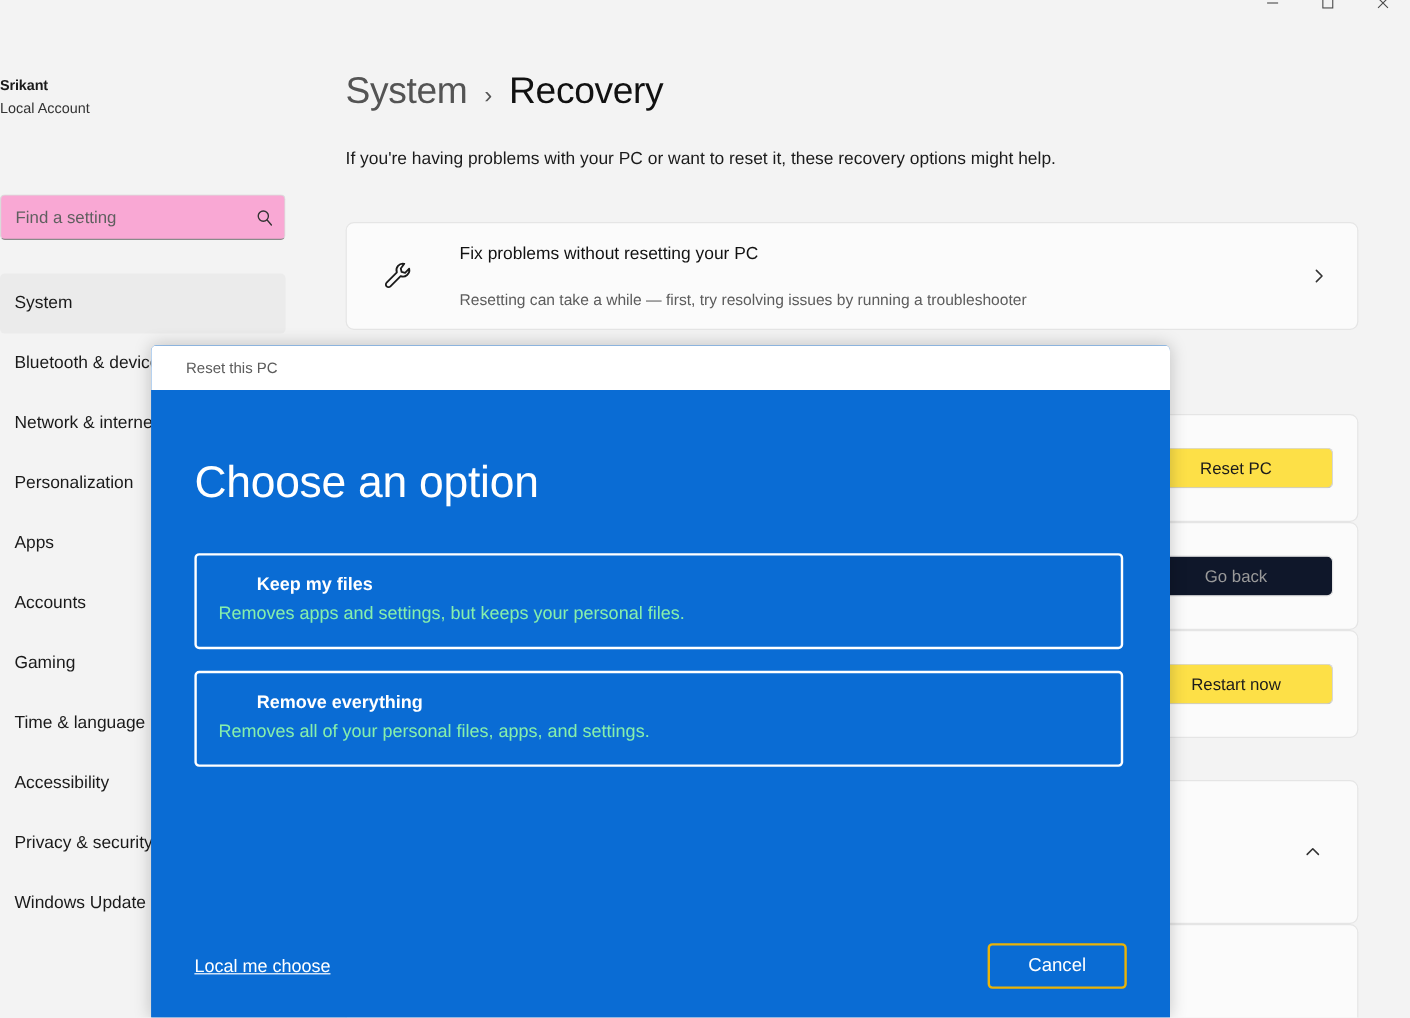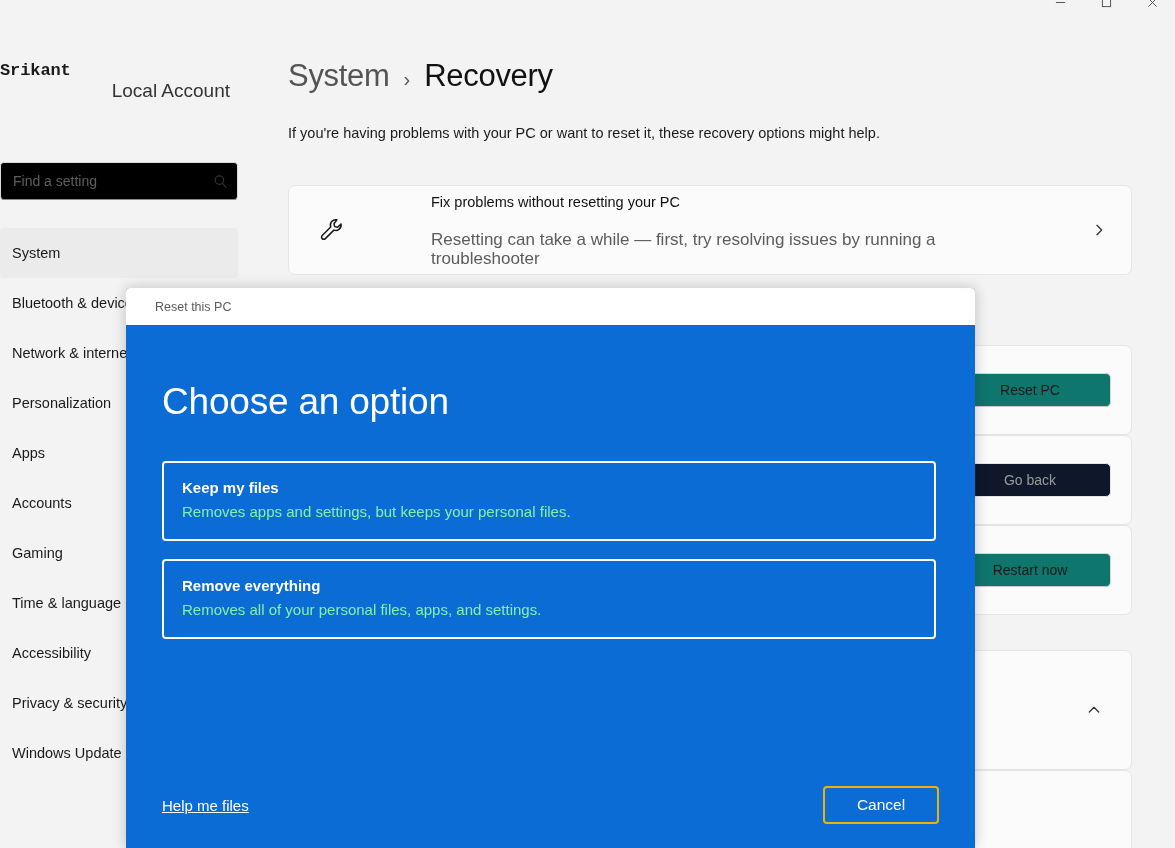--- a/index.html
+++ b/index.html
@@ -56,42 +56,40 @@
     background: #f3f3f3;
     z-index: 2;
   }
   .account {
     position: absolute;
     left: 150px;
     top: 62px;
     width: 230px;
   }
   .account-name {
-    font-size: 17px;
+    font-size: 12px;
     font-weight: bold;
     color: #1a1a1a;
     line-height: 18px;
     letter-spacing: -0.1px;
-    font-family: Liberation Mono, monospace;
   }
   .account-type {
-    font-size: 19px;
+    font-size: 12px;
     color: #333;
     line-height: 19px;
     margin-top: 1px;
-    text-align: right;
   }
 
   .search-wrap {
     position: absolute;
     left: 150px;
     top: 162px;
     width: 238px;
     height: 38px;
-    background: #000000;
+    background: #f9a8d4;
     border: 1px solid #dadada;
     border-bottom: 1px solid #8a8a8a;
     border-radius: 4px;
     display: flex;
     align-items: center;
     padding: 0 8px 0 12px;
   }
   .search-input {
     flex: 1;
     border: none;
@@ -169,21 +167,20 @@
     color: #1b1b1b;
   }
 
   .card {
     position: absolute;
     left: 50px;
     width: 844px;
     background: #fbfbfb;
     border: 1px solid #e5e5e5;
     border-radius: 7px;
-    gap: 48px;
   }
   .card.troubleshoot {
     top: 155px;
     height: 90px;
     display: flex;
     align-items: center;
     padding: 0 20px 0 22px;
   }
   .card-icon {
     width: 42px;
@@ -192,21 +189,21 @@
     color: #1b1b1b;
     flex: 0 0 42px;
   }
   .card-text { flex: 1; padding-left: 30px; }
   .card-title {
     font-size: 14.5px;
     color: #121212;
     line-height: 20px;
   }
   .card-sub {
-    font-size: 17px;
+    font-size: 13px;
     color: #5c5c5c;
     line-height: 19px;
     margin-top: 18px;
   }
   .chevron-right { color: #333; display: flex; align-items: center; padding-right: 4px; }
 
   .card.row {
     height: 90px;
     display: flex;
     align-items: center;
@@ -215,21 +212,21 @@
   .card.reset-row    { top: 315px; }
   .card.goback-row   { top: 405px; }
   .card.advanced-row { top: 495px; }
   .card.expander-row { top: 620px; height: 120px; }
   .card.bottom-row   { top: 740px; height: 90px; }
 
   .row-spacer { flex: 1; }
   .action-btn {
     min-width: 162px;
     height: 34px;
-    background: #0f766e;
+    background: #fde047;
     border: 1px solid #d6d6d6;
     border-bottom-color: #c8c8c8;
     border-radius: 5px;
     font-family: "Liberation Sans", sans-serif;
     font-size: 14px;
     color: #1b1b1b;
     display: flex;
     align-items: center;
     justify-content: center;
   }
@@ -297,20 +294,21 @@
     border-radius: 4px;
     padding: 14px 18px 16px 18px;
     margin-bottom: 18px;
     background: transparent;
   }
   .option-title {
     font-size: 15px;
     font-weight: bold;
     color: #ffffff;
     line-height: 21px;
+    margin-left: 32px;
   }
   .option-desc {
     font-size: 15px;
     color: #86efac;
     line-height: 23px;
     margin-top: 2px;
   }
   .dialog-footer {
     position: absolute;
     left: 36px;
@@ -491,21 +489,21 @@
           <div class="option-title">Keep my files</div>
           <div class="option-desc">Removes apps and settings, but keeps your personal files.</div>
         </div>
         <div class="option">
           <div class="option-title">Remove everything</div>
           <div class="option-desc">Removes all of your personal files, apps, and settings.</div>
         </div>
       </div>
 
       <div class="dialog-footer">
-        <a class="help-link" href="#">Help me files</a>
+        <a class="help-link" href="#">Local me choose</a>
         <span class="footer-spacer"></span>
         <button class="cancel-btn">Cancel</button>
       </div>
 
     </div>
   </div>
 
 </div>
 
 </body></html>

